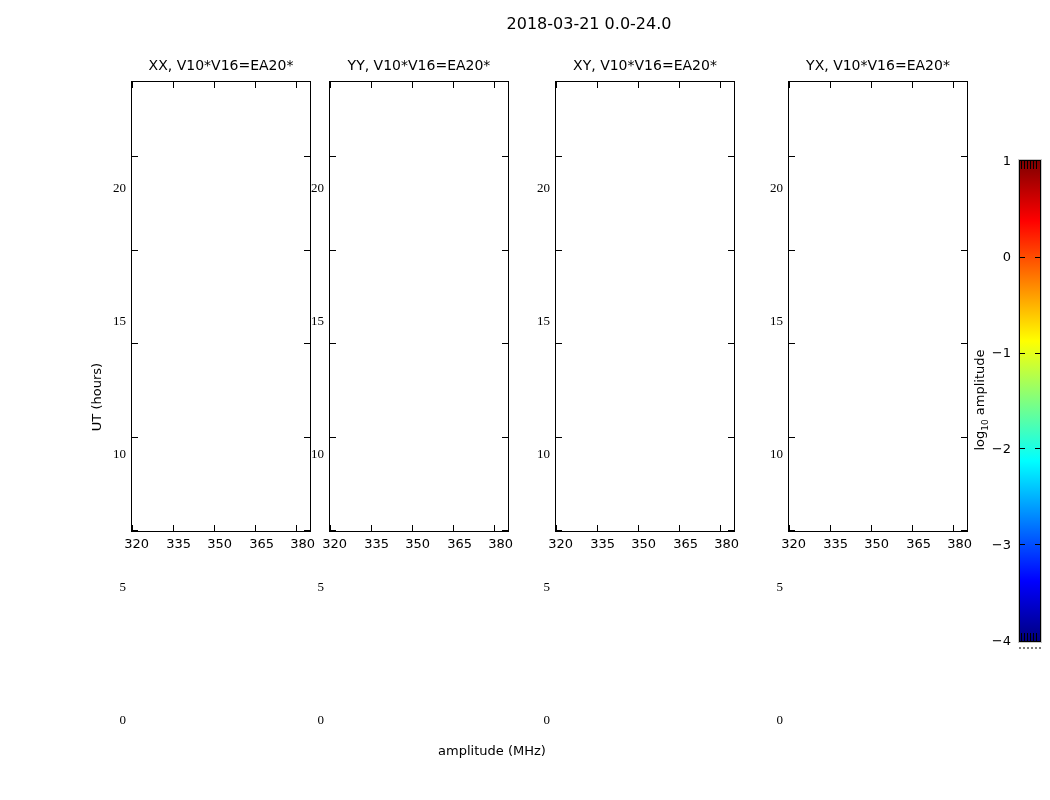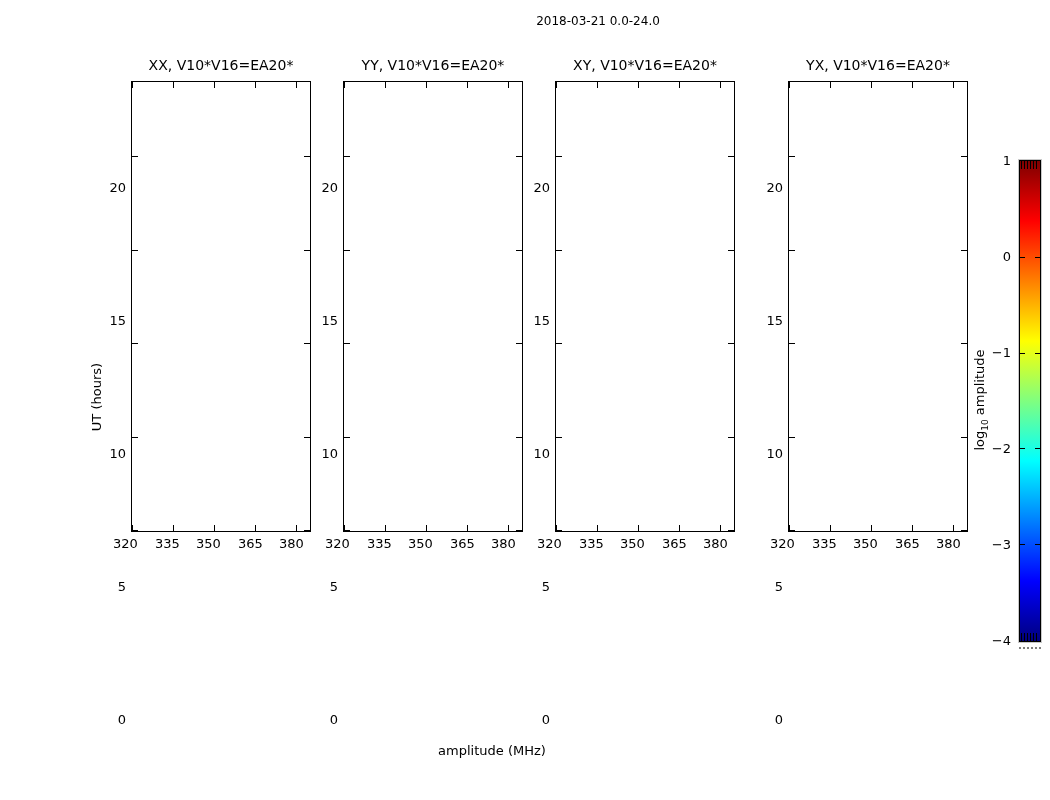--- a/index.html
+++ b/index.html
@@ -3,21 +3,21 @@
 <meta charset="utf-8">
 <style>
   html,body{margin:0;padding:0;}
   body{
     width:1050px;height:800px;background:#ffffff;overflow:hidden;position:relative;
     font-family:"DejaVu Sans","Liberation Sans",sans-serif;color:#000;
   }
   .figure{position:absolute;inset:0;}
   .fig-title{
     position:absolute;top:14px;left:589px;transform:translateX(-50%);
-    font-size:12px;white-space:nowrap;margin-left:9px;
+    font-size:16px;white-space:nowrap;
   }
   .panel{position:absolute;top:81px;width:180px;height:451px;}
   .panel-title{
     position:absolute;top:-24px;left:0;width:100%;text-align:center;
     font-size:14px;white-space:nowrap;
   }
   .plot-area{
     position:absolute;inset:0;box-sizing:border-box;border:1px solid #000;
     background-color:#fff;
     background-image:
@@ -32,25 +32,25 @@
       0 16.6%,0 37.5%,0 58.3%,0 79.2%,0 100%,
       100% 16.6%,100% 37.5%,100% 58.3%,100% 79.2%,100% 100%;
     background-size:
       1px 6px,1px 6px,1px 6px,1px 6px,1px 6px,
       1px 6px,1px 6px,1px 6px,1px 6px,1px 6px,
       6px 1px,6px 1px,6px 1px,6px 1px,6px 1px,
       6px 1px,6px 1px,6px 1px,6px 1px,6px 1px;
   }
   .yt{
     position:absolute;right:calc(100% + 5px);transform:translateY(-50%);
-    font-size:13px;line-height:1;white-space:nowrap;
+    font-size:13px;line-height:1;white-space:nowrap;font-family:Liberation Serif, serif;
   }
   .xt{
     position:absolute;top:calc(100% + 5px);width:36px;margin-left:-18px;
-    text-align:left;font-size:13px;line-height:1;
+    text-align:right;font-size:13px;line-height:1;
   }
   .xlabel{
     position:absolute;top:743px;left:492px;transform:translateX(-50%);
     font-size:13px;white-space:nowrap;
   }
   .ylabel{
     position:absolute;top:397px;left:96px;
     transform:translate(-50%,-50%) rotate(-90deg);
     font-size:13px;white-space:nowrap;
   }
@@ -105,21 +105,21 @@
     <span class="yt" style="top:372px">10</span>
     <span class="yt" style="top:505px">5</span>
     <span class="yt" style="top:638px">0</span>
     <span class="xt" style="left:0px">320</span>
     <span class="xt" style="left:42px">335</span>
     <span class="xt" style="left:83px">350</span>
     <span class="xt" style="left:125px">365</span>
     <span class="xt" style="left:166px">380</span>
   </div>
 
-  <div class="panel" style="left:343px">
+  <div class="panel" style="left:329px">
     <div class="panel-title">YY, V10*V16=EA20*</div>
     <div class="plot-area"></div>
     <span class="yt" style="top:106px">20</span>
     <span class="yt" style="top:239px">15</span>
     <span class="yt" style="top:372px">10</span>
     <span class="yt" style="top:505px">5</span>
     <span class="yt" style="top:638px">0</span>
     <span class="xt" style="left:0px">320</span>
     <span class="xt" style="left:42px">335</span>
     <span class="xt" style="left:83px">350</span>

